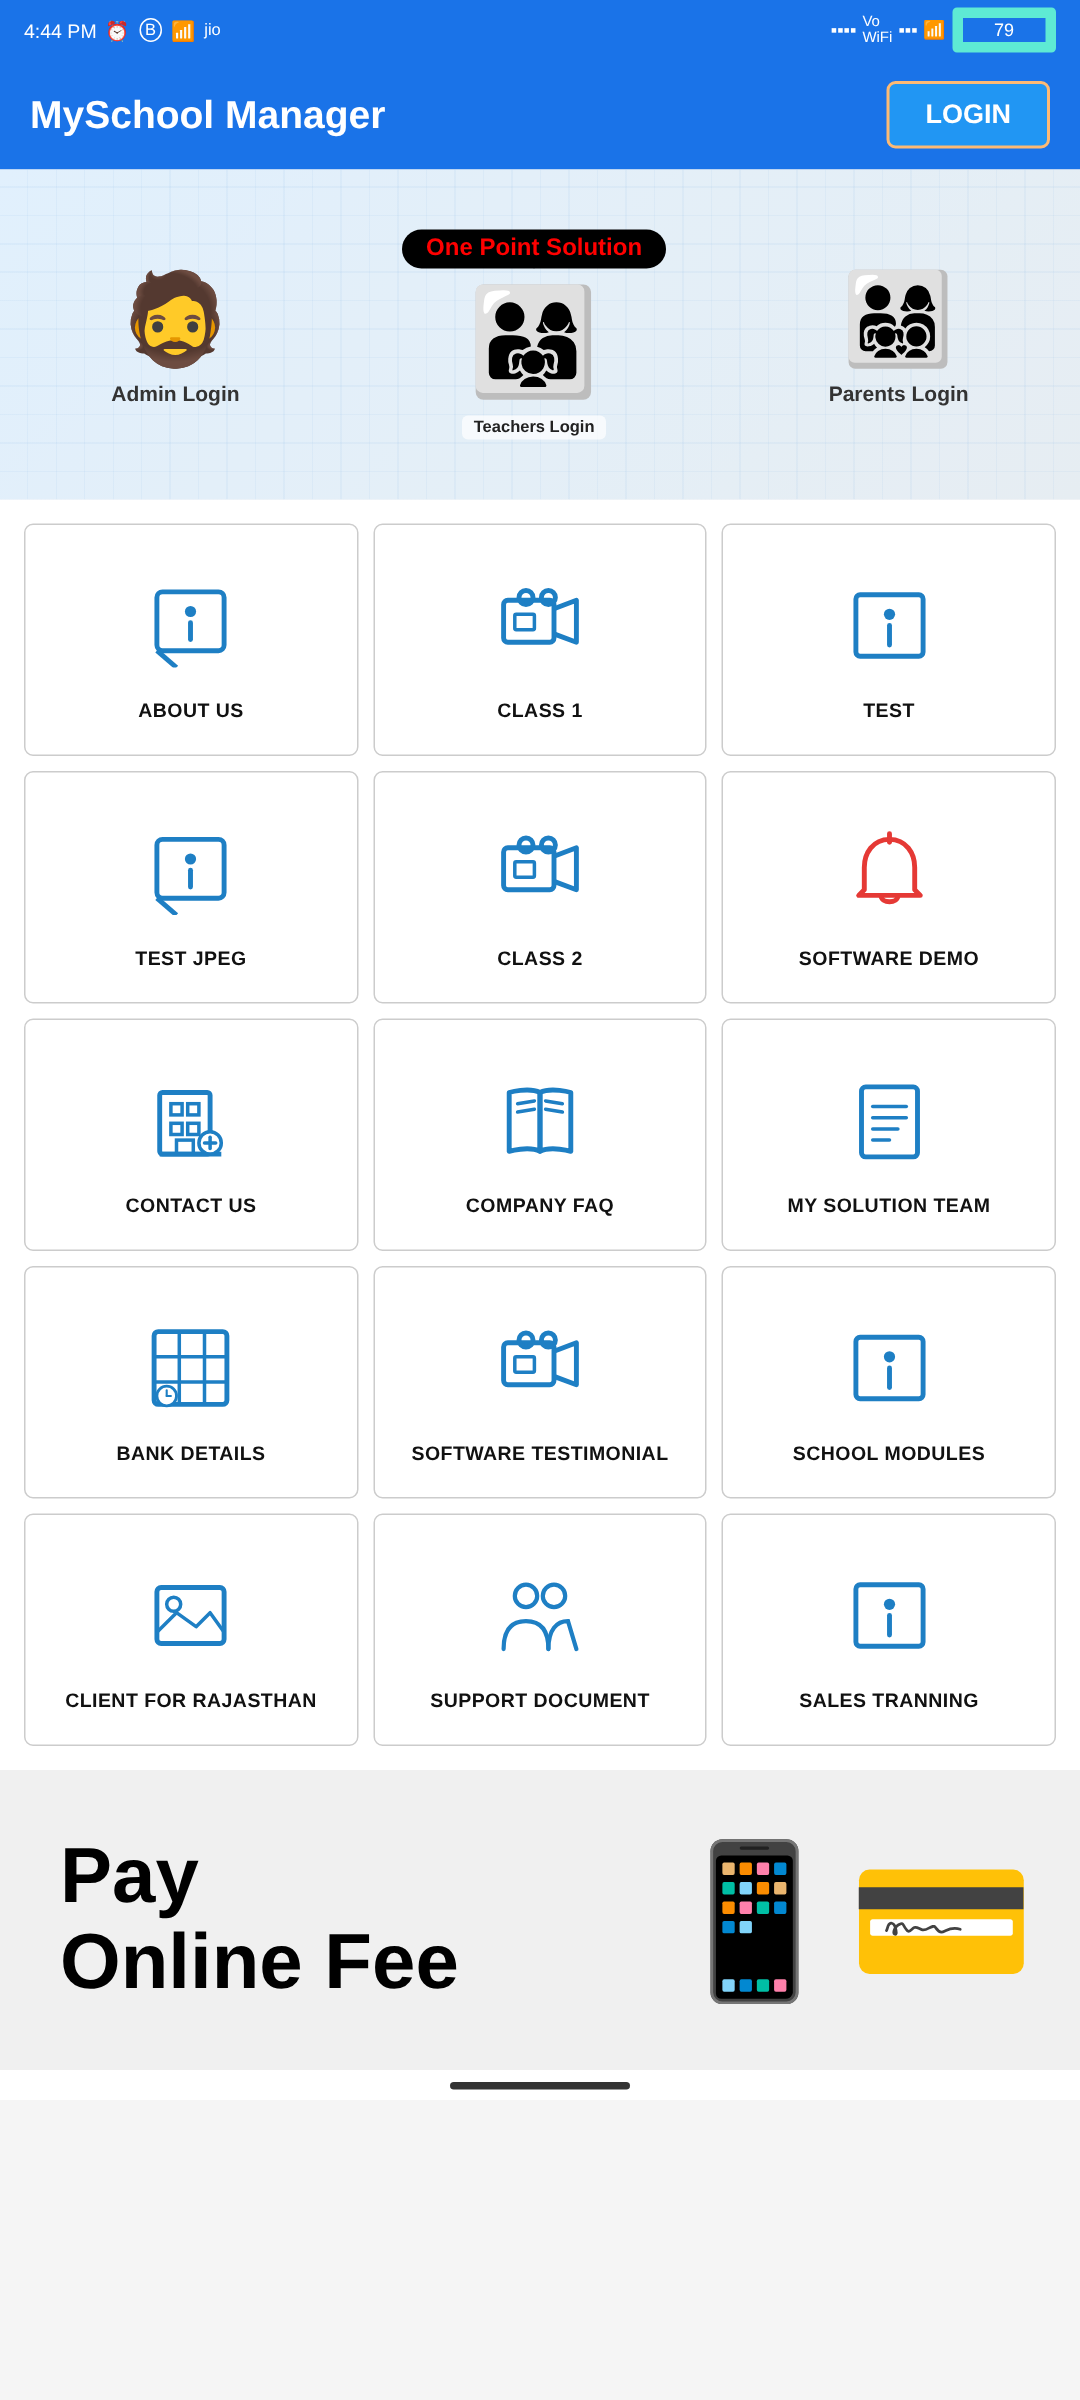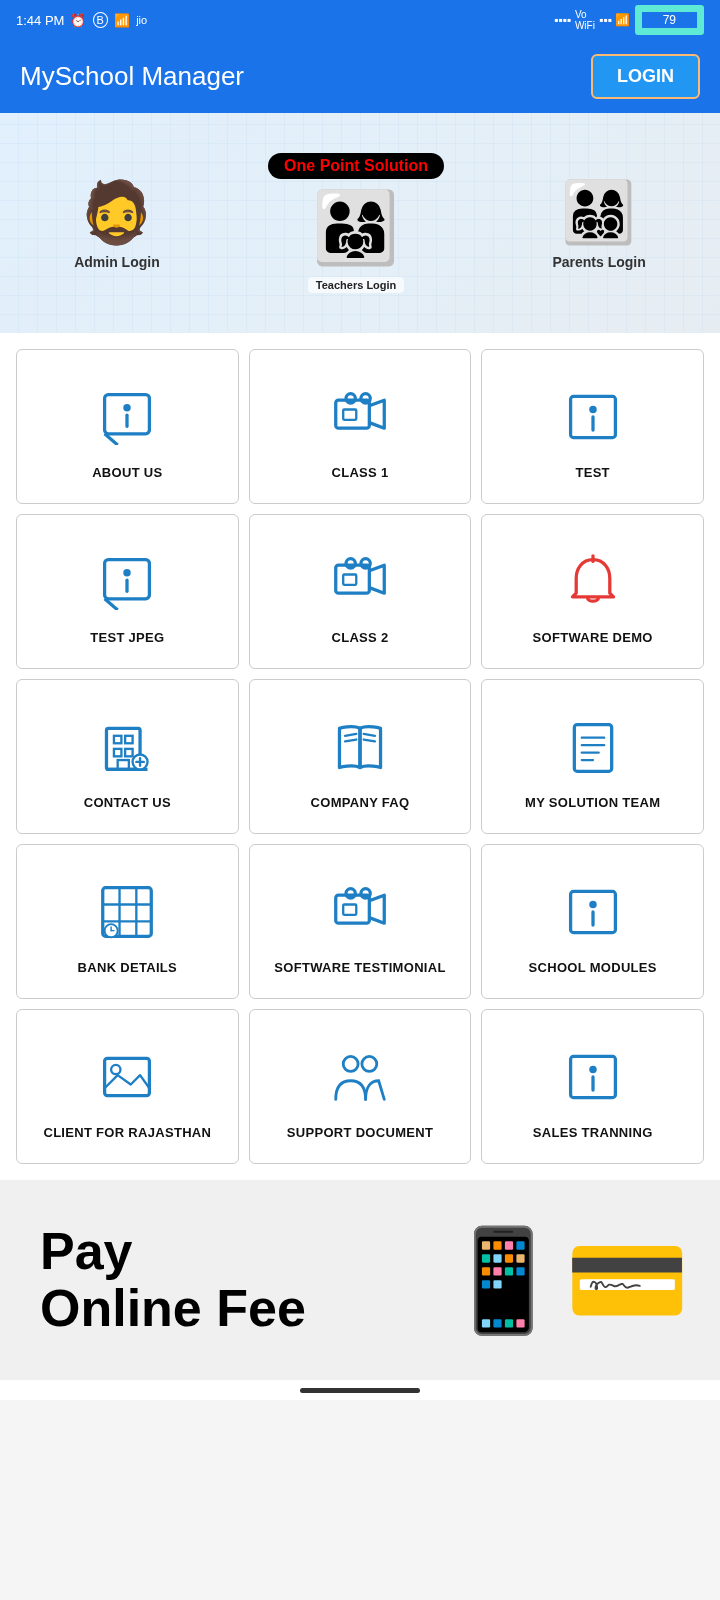--- a/index.html
+++ b/index.html
@@ -29,21 +29,21 @@
     .app-bar {
       background: #1a73e8;
       display: flex;
       justify-content: space-between;
       align-items: center;
       padding: 14px 20px;
       color: white;
     }
     .app-title {
       font-size: 26px;
-      font-weight: normal;
+      font-weight: bold;
       color: white;
     }
     .login-btn {
       background: #2196f3;
       border: 2px solid #fdba74;
       color: white;
       font-size: 18px;
       font-weight: bold;
       padding: 10px 24px;
       border-radius: 6px;
@@ -194,21 +194,21 @@
       height: 5px;
       background: #333;
       border-radius: 3px;
     }
   </style>
 </head>
 <body>
 
 <div class="status-bar">
   <div class="status-left">
-    <span>1:44 PM</span>
+    <span>4:44 PM</span>
     <span>⏰</span>
     <span style="font-size:11px;border:1px solid white;border-radius:50%;padding:1px 3px;">B</span>
     <span>📶</span>
     <span style="font-size:11px;">jio</span>
   </div>
   <div class="status-right">
     <span>▪▪▪▪</span>
     <span style="font-size:10px;">Vo<br>WiFi</span>
     <span>▪▪▪</span>
     <span>📶</span>

